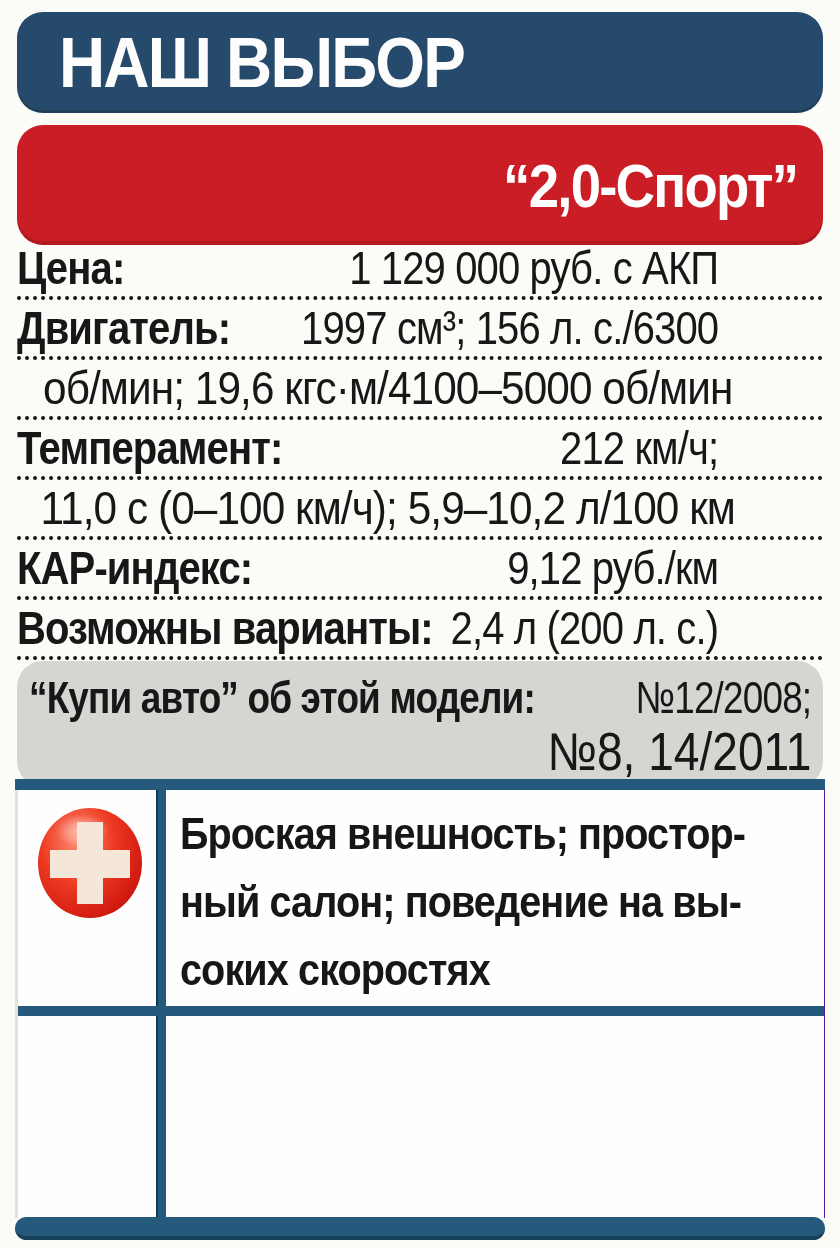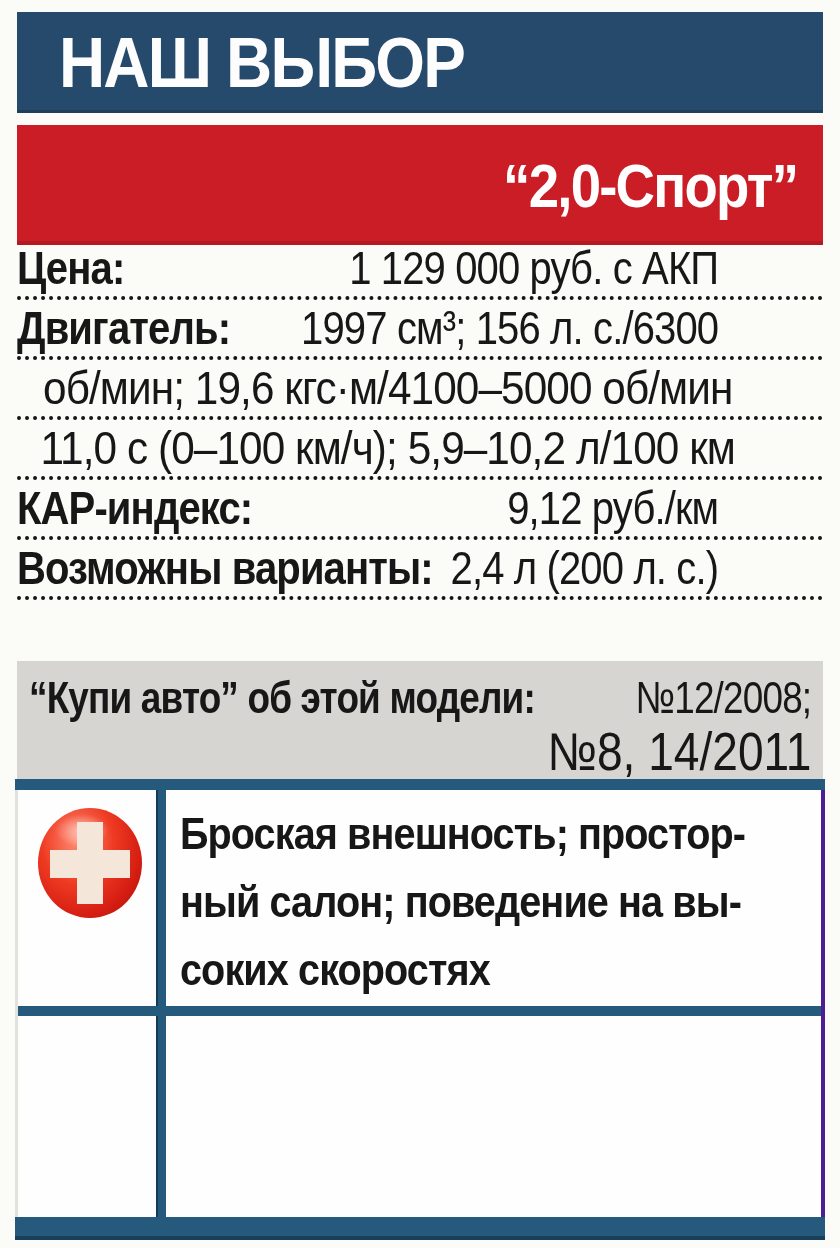--- a/index.html
+++ b/index.html
@@ -3,21 +3,21 @@
 <meta charset="utf-8">
 <style>
   html, body {
     margin: 0; padding: 0;
     width: 840px; height: 1248px;
     background: #fbfbf8;
     font-family: "Liberation Sans", sans-serif;
     color: #171717;
     overflow: hidden;
   }
-  .abs { position: absolute; }
+  .abs { position: absolute; border-radius: 26px; }
 
   
   #header-bar {
     left: 17px; top: 12px; width: 806px; height: 101px;
     background: #264a6c;
     display: flex; align-items: center;
     box-shadow: inset 0 -3px 0 rgba(0,0,0,.15);
   }
   #header-bar .title {
     display: inline-block;
@@ -92,21 +92,21 @@
   
   #procon {
     left: 15px; top: 779px; width: 810px;
   }
   #procon .top-rule { height: 11px; background: #265a7c; }
   #procon .pc-body {
     position: relative;
     height: 428px;
     background: #fefefe;
     border-left: 3px solid #e2e2dd;
-    border-right: 4px solid #4c1d95;
+    border-right: 1px solid #4c1d95;
     box-sizing: border-box;
   }
   .v-rule {
     position: absolute; left: 138px; top: 0; bottom: 0; width: 10px;
     background: #265a7c;
     box-shadow: inset 2px 0 0 #123b55;
   }
   .h-rule {
     position: absolute; left: 0; right: 0; top: 216px; height: 10px;
     background: #265a7c;
@@ -183,20 +183,26 @@
     <div class="row-inner">
       <span class="lbl">Двигатель:</span>
       <span class="val">1997 см³; 156 л. с./6300</span>
     </div>
   </div>
 
   <div class="spec-row">
     <div class="row-center">об/мин; 19,6 кгс·м/4100–5000 об/мин</div>
   </div>
 
+  <div class="spec-row">
+    <div class="row-inner">
+      <span class="lbl">Темперамент:</span>
+      <span class="val">212 км/ч;</span>
+    </div>
+  </div>
 
   <div class="spec-row">
     <div class="row-center">11,0 с (0–100 км/ч); 5,9–10,2 л/100 км</div>
   </div>
 
   <div class="spec-row">
     <div class="row-inner">
       <span class="lbl">КАР-индекс:</span>
       <span class="val">9,12 руб./км</span>
     </div>

